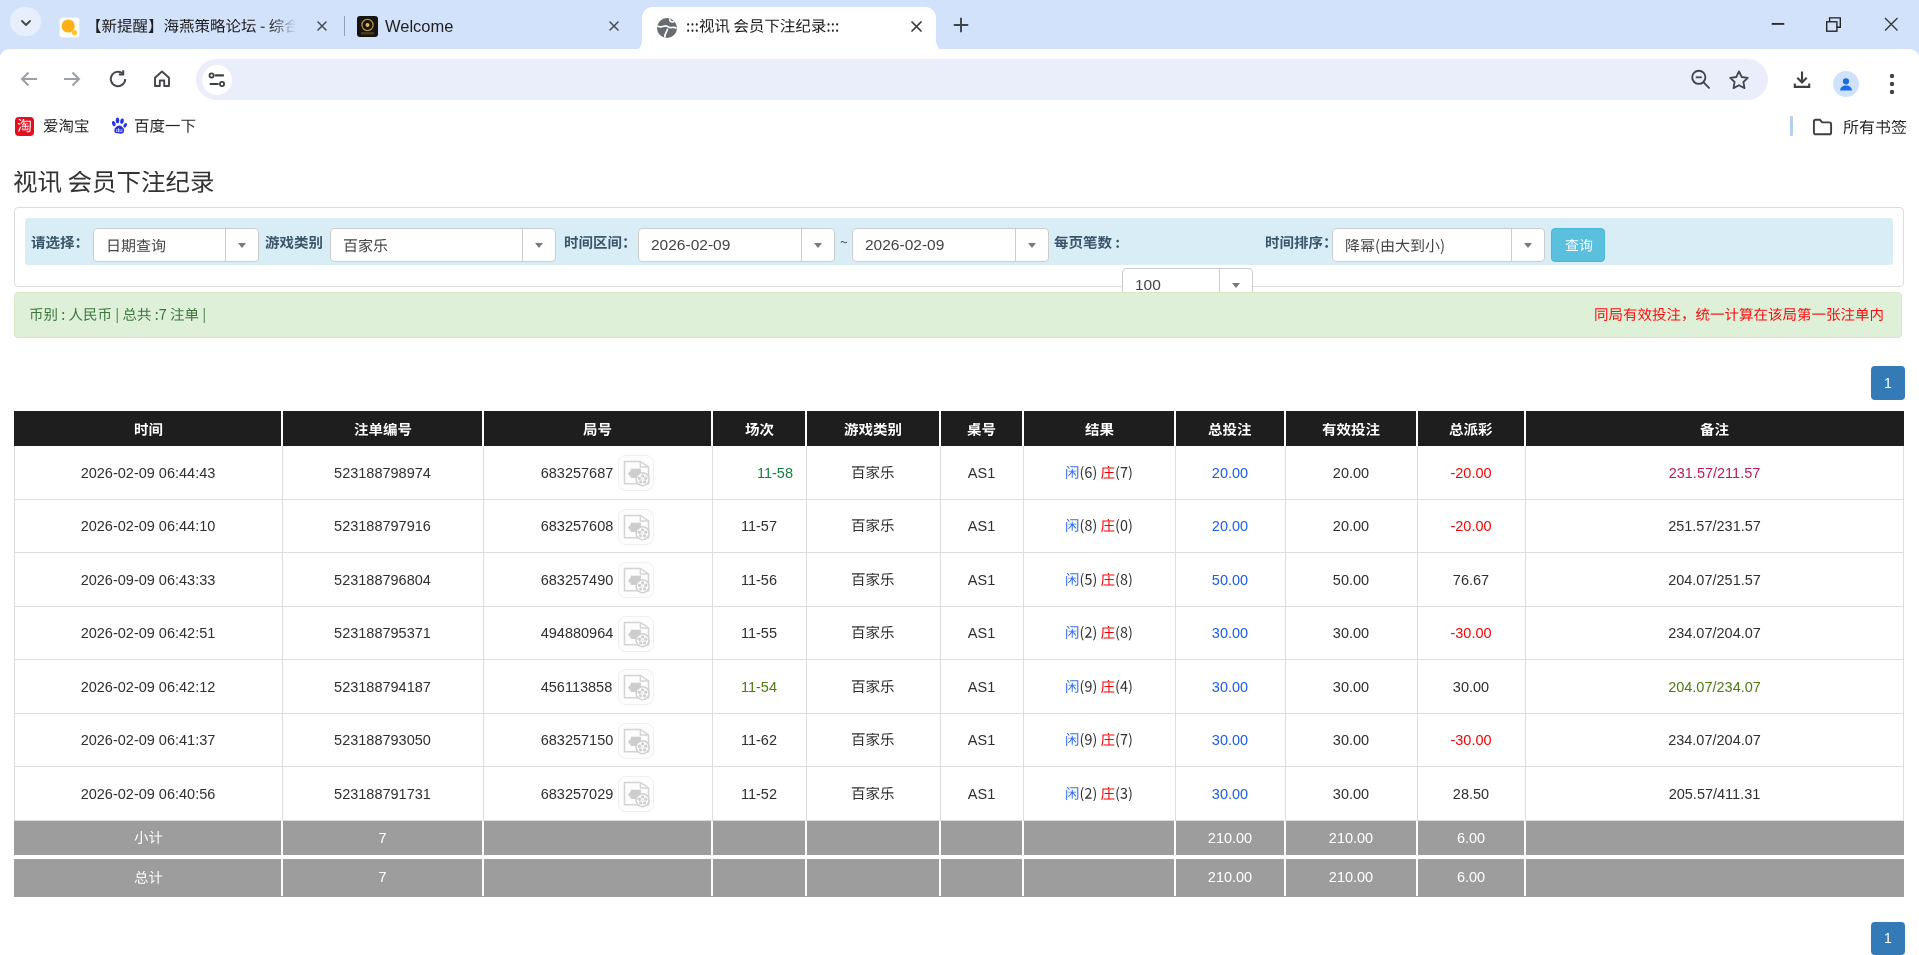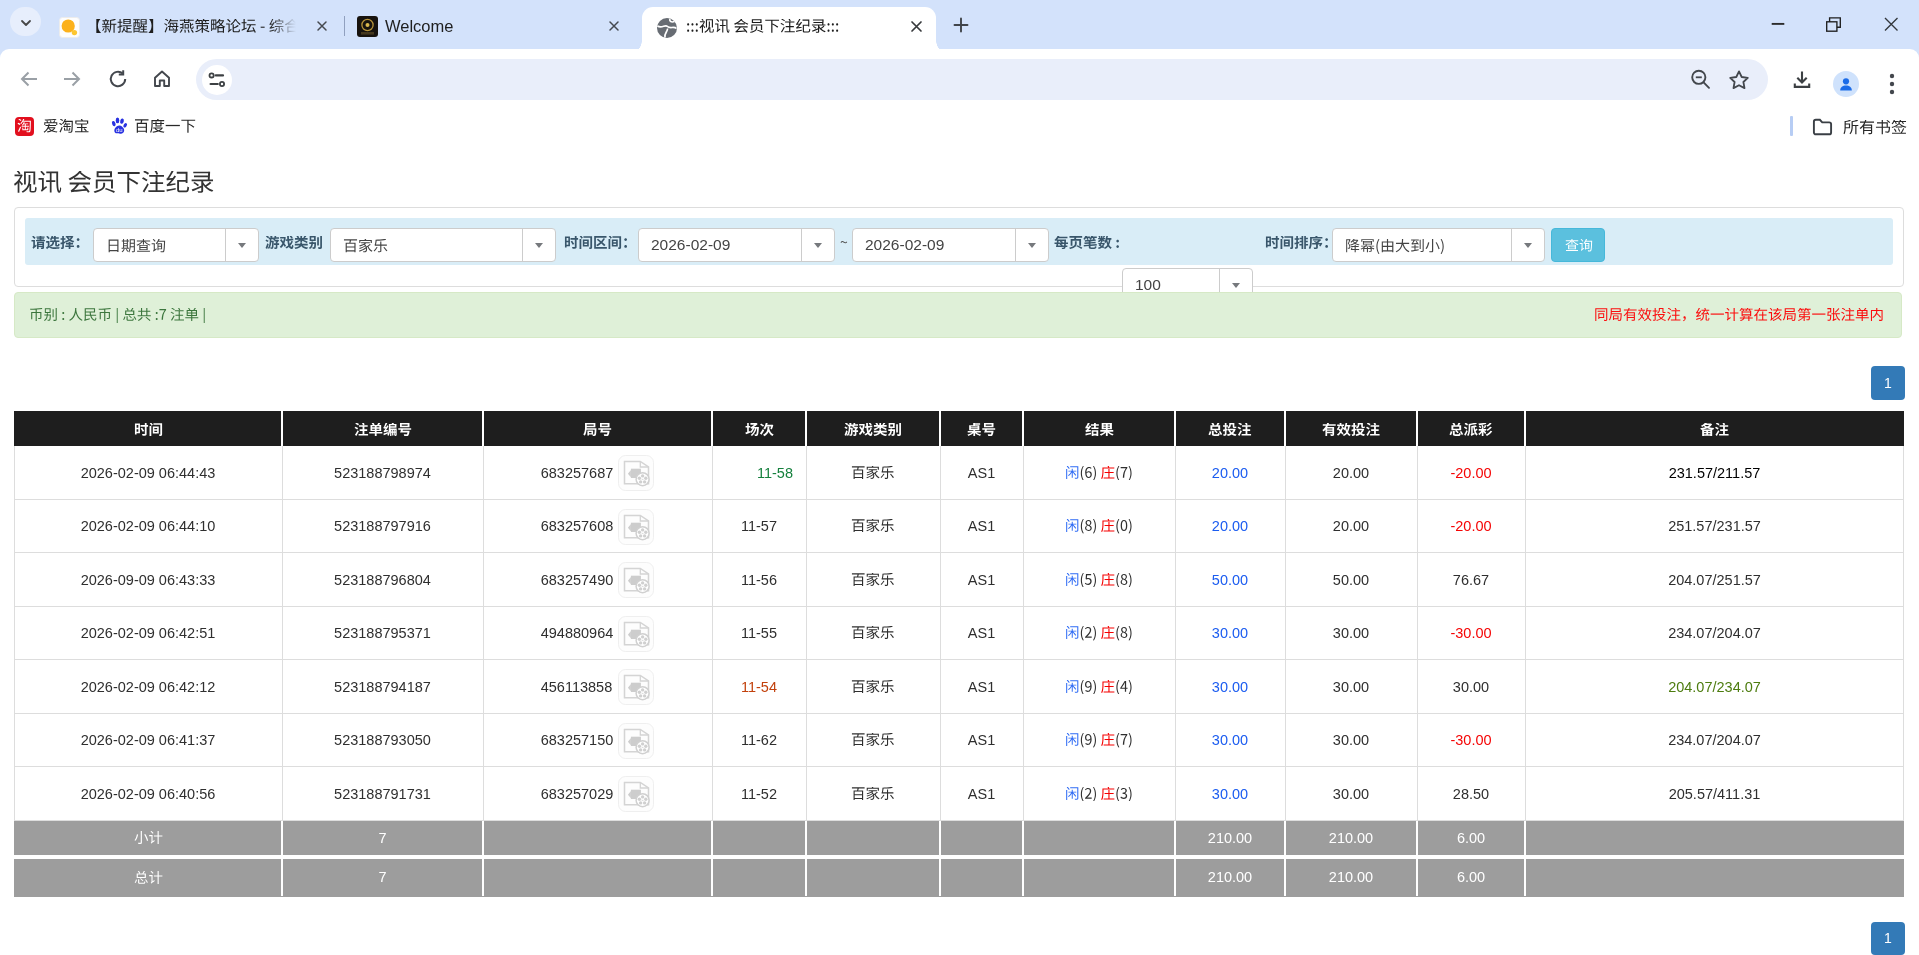--- a/index.html
+++ b/index.html
@@ -598,21 +598,21 @@
         <use href="#g67" x="1893" fill="#2f2f2f"></use>
         <use href="#g109" x="2455" fill="#f50000"></use>
         <use href="#g62" x="3455" fill="#2f2f2f"></use>
         <use href="#g75" x="3793" fill="#2f2f2f"></use>
         <use href="#g67" x="4348" fill="#2f2f2f"></use>
       </svg>
     </div>
 <div style="position:absolute;left:1230.0px;top:464.75px;transform:translateX(-50%);font-size:14.5px;color:#1b5cf0;white-space:nowrap;">20.00</div>
 <div style="position:absolute;left:1351.0px;top:464.75px;transform:translateX(-50%);font-size:14.5px;color:#2f2f2f;white-space:nowrap;">20.00</div>
 <div style="position:absolute;left:1471.0px;top:464.75px;transform:translateX(-50%);font-size:14.5px;color:#f50505;white-space:nowrap;">-20.00</div>
-<div style="position:absolute;left:1714.5px;top:464.75px;transform:translateX(-50%);font-size:14.5px;color:#000000;white-space:nowrap;">231.57/211.57</div>
+<div style="position:absolute;left:1714.5px;top:464.75px;transform:translateX(-50%);font-size:14.5px;color:#be185d;white-space:nowrap;">231.57/211.57</div>
 <div style="position:absolute;left:14px;top:552.0px;width:1890px;height:1px;background:#ddd;"></div>
 <div style="position:absolute;left:282px;top:499.5px;width:1px;height:53.5px;background:#ddd;"></div>
 <div style="position:absolute;left:483px;top:499.5px;width:1px;height:53.5px;background:#ddd;"></div>
 <div style="position:absolute;left:712px;top:499.5px;width:1px;height:53.5px;background:#ddd;"></div>
 <div style="position:absolute;left:806px;top:499.5px;width:1px;height:53.5px;background:#ddd;"></div>
 <div style="position:absolute;left:940px;top:499.5px;width:1px;height:53.5px;background:#ddd;"></div>
 <div style="position:absolute;left:1023px;top:499.5px;width:1px;height:53.5px;background:#ddd;"></div>
 <div style="position:absolute;left:1175px;top:499.5px;width:1px;height:53.5px;background:#ddd;"></div>
 <div style="position:absolute;left:1285px;top:499.5px;width:1px;height:53.5px;background:#ddd;"></div>
 <div style="position:absolute;left:1417px;top:499.5px;width:1px;height:53.5px;background:#ddd;"></div>
@@ -786,21 +786,21 @@
       <path d="M9.9 18.7 L12.9 15.1 L12.9 22.3 Z" fill="#cdcdcd"></path>
       <rect x="12.9" y="13.7" width="10" height="9.3" fill="#cdcdcd"></rect>
       <circle cx="24.6" cy="24.2" r="6.5" fill="#fff" stroke="#d0d0d0" stroke-width="1.5"></circle>
       <circle cx="24.6" cy="20.9" r="1.7" fill="#d0d0d0"></circle>
       <circle cx="21.4" cy="23.2" r="1.7" fill="#d0d0d0"></circle>
       <circle cx="22.6" cy="26.9" r="1.7" fill="#d0d0d0"></circle>
       <circle cx="26.6" cy="26.9" r="1.7" fill="#d0d0d0"></circle>
       <circle cx="27.8" cy="23.2" r="1.7" fill="#d0d0d0"></circle>
       <rect x="23.7" y="23.9" width="1.8" height="0.8" fill="#d0d0d0"></rect>
     </svg>
-<div style="position:absolute;left:759.0px;top:678.75px;transform:translateX(-50%);font-size:14.5px;color:#c2410c;white-space:nowrap;">11-54</div>
+<div style="position:absolute;left:759.0px;top:678.75px;transform:translateX(-50%);font-size:14.5px;color:#4d7c0f;white-space:nowrap;">11-54</div>
 <div style="position:absolute;left:851.25px;top:679.75px;line-height:0;">
       <svg style="width:43.5px;height:14.5px;" viewBox="0 -810 3000 1000" preserveAspectRatio="xMinYMin meet">
         <use href="#g27" x="0" fill="#2f2f2f"></use>
         <use href="#g46" x="1000" fill="#2f2f2f"></use>
         <use href="#g47" x="2000" fill="#2f2f2f"></use>
       </svg>
     </div>
 <div style="position:absolute;left:981.5px;top:678.75px;transform:translateX(-50%);font-size:14.5px;color:#2f2f2f;white-space:nowrap;">AS1</div>
 <div style="position:absolute;left:1065.0265px;top:679.75px;line-height:0;">
       <svg style="width:67.9px;height:14.5px;" viewBox="0 -810 4686 1000" preserveAspectRatio="xMinYMin meet">

